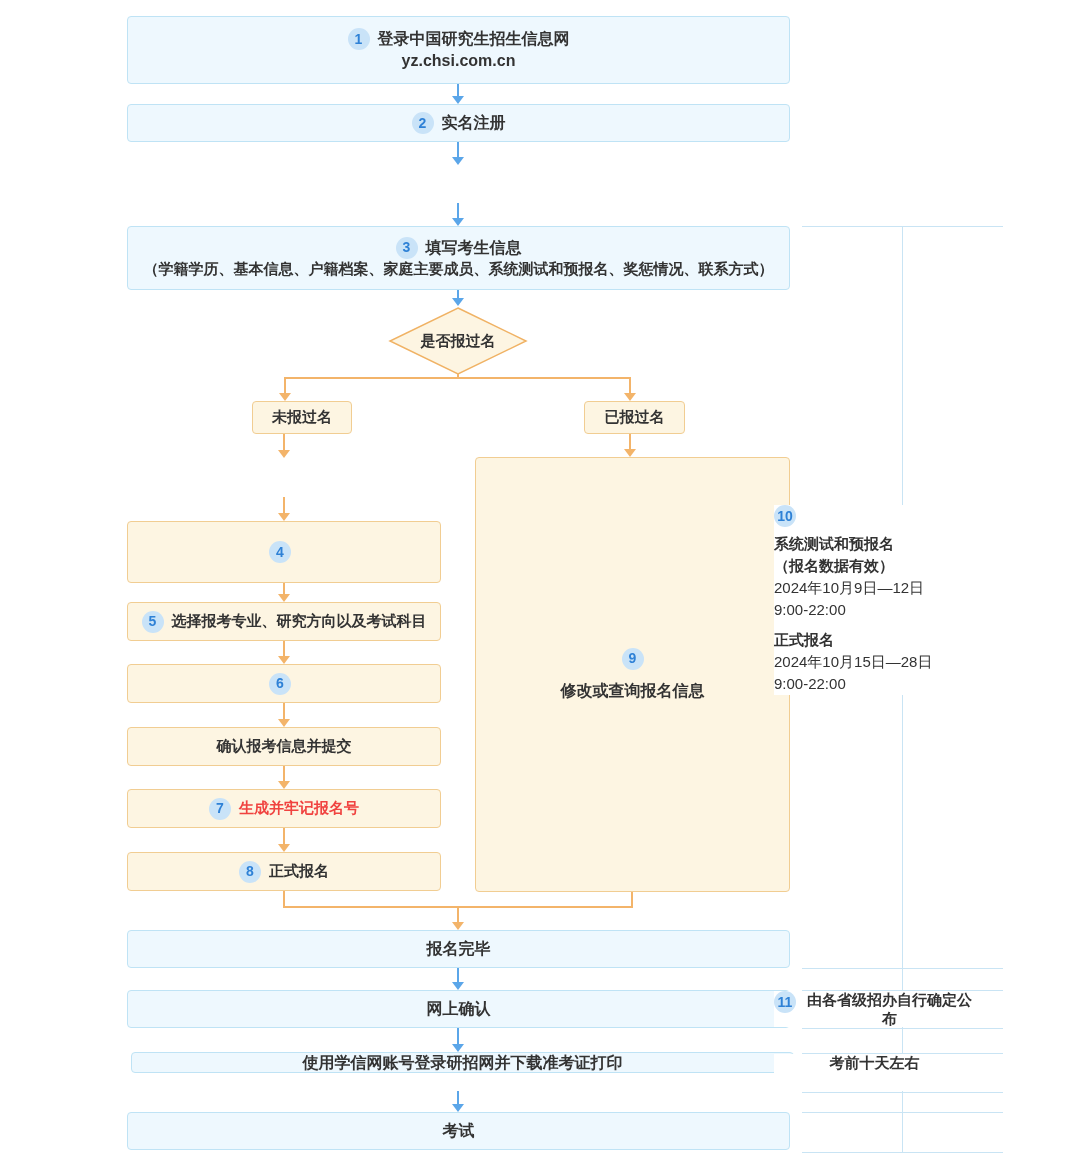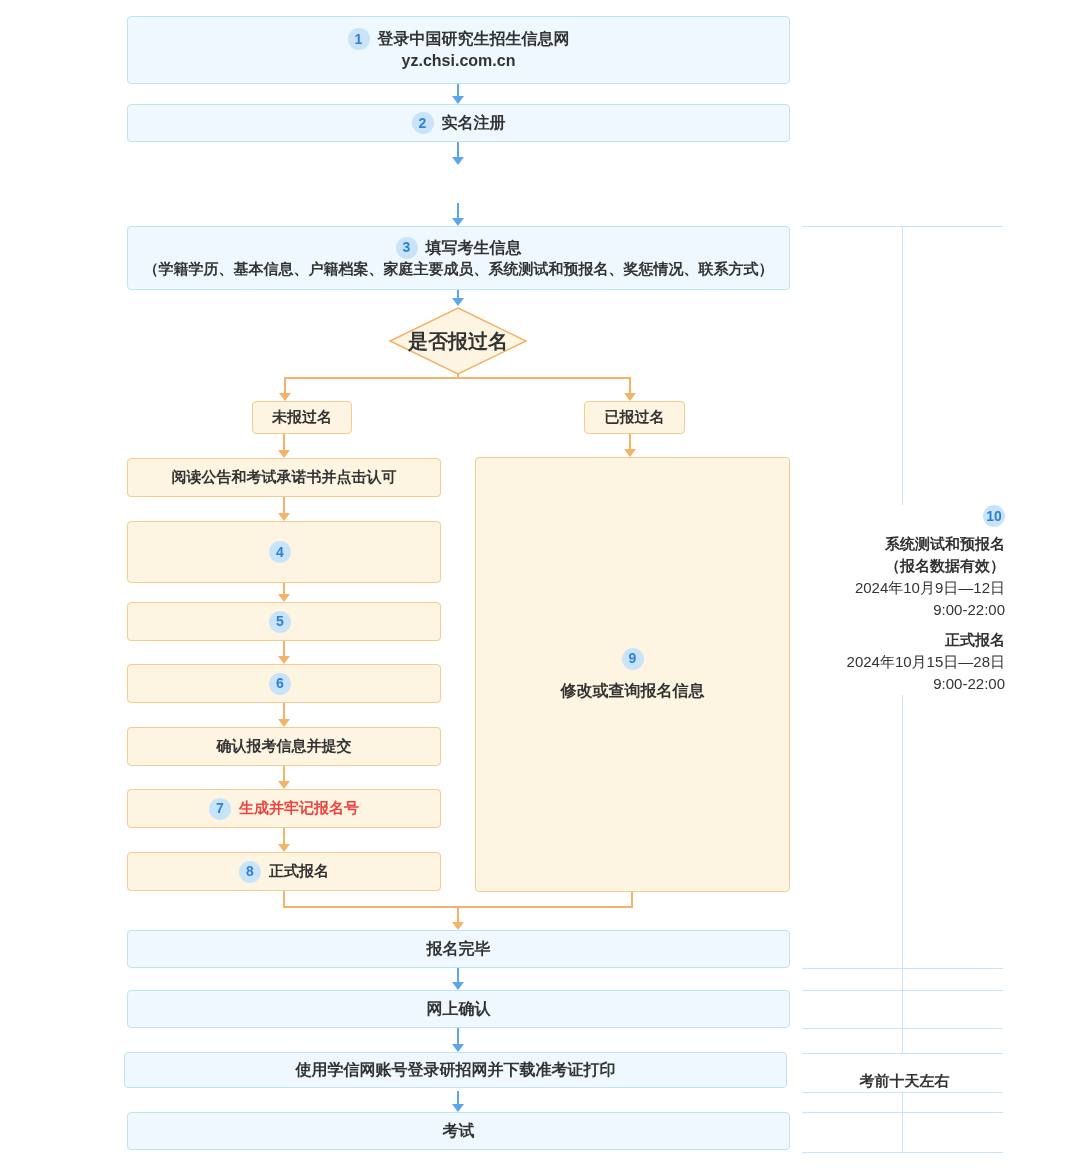--- a/index.html
+++ b/index.html
@@ -19,29 +19,29 @@
   
   .arrow{position:absolute;width:12px;}
   .arrow i{position:absolute;left:5px;top:0;bottom:6px;width:2px;display:block;}
   .arrow b{position:absolute;left:0;bottom:0;width:0;height:0;display:block;
     border-left:6px solid transparent;border-right:6px solid transparent;}
   .ab i{background:#5ba6e9;} .ab b{border-top:8px solid #5ba6e9;}
   .ao i{background:#f3b46a;} .ao b{border-top:8px solid #f3b46a;}
   .lineo{position:absolute;background:#f3b46a;}
   .lineb{position:absolute;background:#c9e4f4;}
   
-  .note{position:absolute;left:804px;width:201px;background:#fff;z-index:2;
-    display:flex;align-items:flex-end;justify-content:center;text-align:center;
+  .note{position:absolute;left:774px;width:201px;background:#fff;z-index:2;
+    display:flex;align-items:flex-start;justify-content:center;text-align:center;
     font-size:15px;font-weight:600;color:#333;}
   .note .dt{font-weight:500;}
   .note .bold{font-weight:700;}
   .note .ln{line-height:22px;}
   .diamond-wrap{position:absolute;left:388px;top:306px;width:140px;height:70px;}
   .diamond-label{position:absolute;left:388px;top:306px;width:140px;height:70px;
-    display:flex;align-items:center;justify-content:center;font-size:20px;font-weight:700;}
+    display:flex;align-items:center;justify-content:center;font-size:15px;font-weight:700;}
 </style>
 </head>
 <body>
 
 <div class="canvas">
 
   <div class="box blue" style="left:127px;top:16px;width:663px;height:68px">
     <div class="col">
       <div class="row">
         <span class="num">1</span>
@@ -112,38 +112,36 @@
 
   <div class="arrow ao" style="left:278px;top:434px;height:24px">
       <i></i>
       <b></b>
     </div>
   <div class="arrow ao" style="left:624px;top:434px;height:23px">
       <i></i>
       <b></b>
     </div>
 
-  <div class="box cream small" style="left:127px;top:458px;width:314px;height:39px">
-    <span>阅读公告和考试承诺书并点击认可</span>
-  </div>
   <div class="arrow ao" style="left:278px;top:497px;height:24px">
       <i></i>
       <b></b>
     </div>
 
   <div class="box cream small" style="left:127px;top:521px;width:314px;height:62px">
     <span class="num">4</span>
   </div>
   <div class="arrow ao" style="left:278px;top:583px;height:19px">
       <i></i>
       <b></b>
     </div>
 
   <div class="box cream small" style="left:127px;top:602px;width:314px;height:39px">
     <span class="num">5</span>
+    <span>选择报考专业、研究方向以及考试科目</span>
   </div>
   <div class="arrow ao" style="left:278px;top:641px;height:23px">
       <i></i>
       <b></b>
     </div>
 
   <div class="box cream small" style="left:127px;top:664px;width:314px;height:39px">
     <span class="num">6</span>
   </div>
   <div class="arrow ao" style="left:278px;top:703px;height:24px">
@@ -197,21 +195,21 @@
     </div>
 
   <div class="box blue" style="left:127px;top:990px;width:663px;height:38px">
     <span>网上确认</span>
   </div>
   <div class="arrow ab" style="left:452px;top:1028px;height:24px">
       <i></i>
       <b></b>
     </div>
 
-  <div class="box blue" style="left:124px;top:1052px;width:663px;height:36px">
+  <div class="box blue" style="left:131px;top:1052px;width:663px;height:21px">
     <span>使用学信网账号登录研招网并下载准考证打印</span>
   </div>
   <div class="arrow ab" style="left:452px;top:1091px;height:21px">
       <i></i>
       <b></b>
     </div>
 
   <div class="box blue" style="left:127px;top:1112px;width:663px;height:38px">
     <span>考试</span>
   </div>
@@ -230,19 +228,23 @@
     <span class="num" style="margin:0 0 6px 0">10</span>
     <div class="ln bold">系统测试和预报名</div>
     <div class="ln">（报名数据有效）</div>
     <div class="ln dt">2024年10月9日—12日</div>
     <div class="ln dt">9:00-22:00</div>
     <div class="ln bold" style="margin-top:8px">正式报名</div>
     <div class="ln dt">2024年10月15日—28日</div>
     <div class="ln dt">9:00-22:00</div>
   </div>
 
+  <div class="note" style="top:991px;height:36px">
+    <span class="num">11</span>
+    <span>由各省级招办自行确定公布</span>
+  </div>
 
   <div class="note bold" style="top:1054px;height:37px">
     <span>考前十天左右</span>
   </div>
 
 
 </div>
 
 </body></html>

